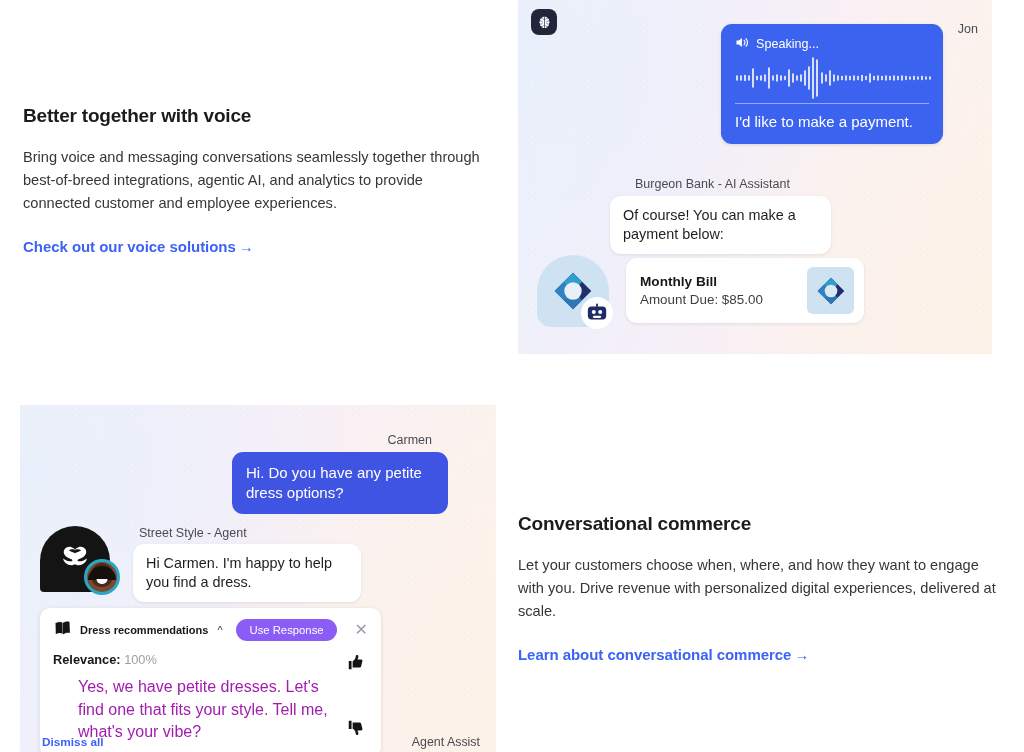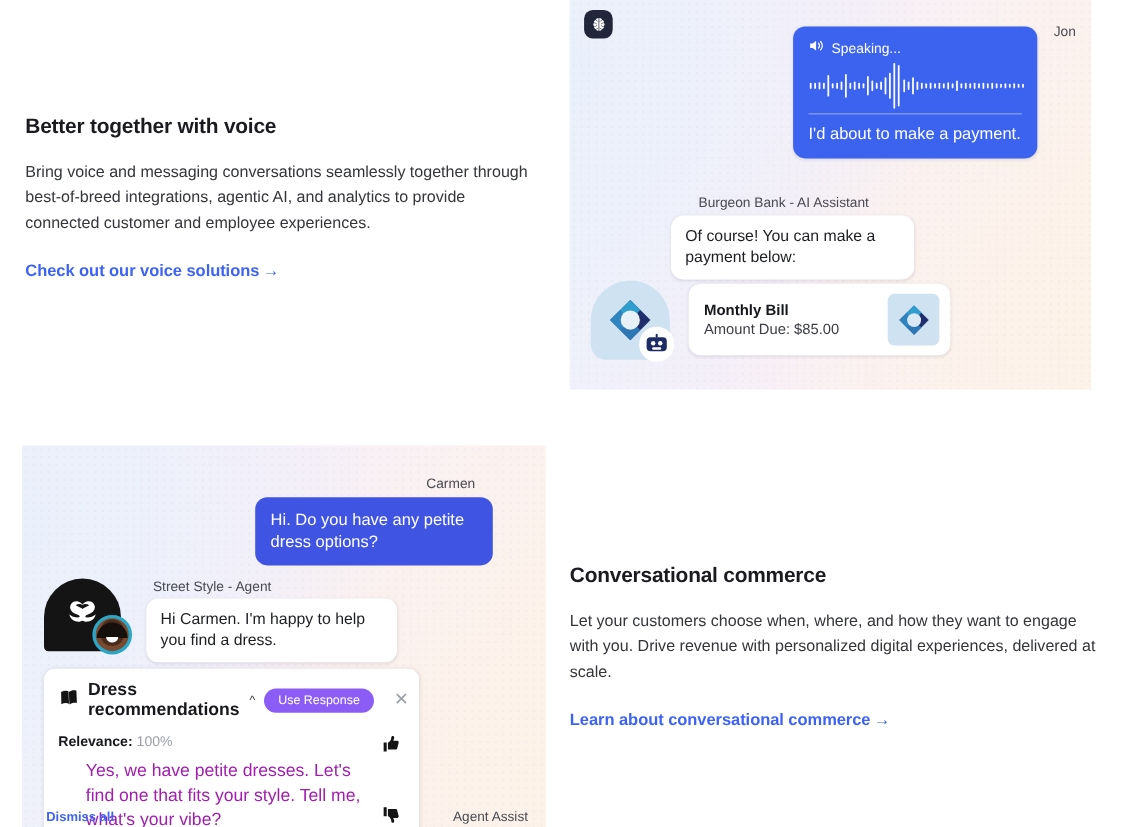--- a/index.html
+++ b/index.html
@@ -150,21 +150,21 @@
     width: 11px; height: 5px; border-radius: 0 0 11px 11px; background: #ffffff;
   }
 
   
   .assist-card {
     position: absolute; left: 20px; top: 203px; width: 341px;
     background: #ffffff; border-radius: 10px;
     box-shadow: 0 1px 4px rgba(30,30,60,0.13); padding: 11px 13px 13px 13px;
   }
   .assist-head { display: flex; align-items: center; gap: 8px; }
-  .assist-title { font-size: 16px; font-weight: bold; color: #16171b; }
+  .assist-title { font-size: 11px; font-weight: bold; color: #16171b; }
   .chev-up { font-size: 11px; color: #2c2d33; margin-left: 1px; }
   .use-response {
     margin-left: auto; background: #8b5cf6; color: #ffffff;
     font-size: 11.3px; border-radius: 13px; padding: 5px 13px;
     border: none; font-family: inherit; cursor: pointer; white-space: nowrap;
   }
   .close-x { margin-left: 10px; color: #9aa0aa; font-size: 16px; line-height: 1; cursor: pointer; }
   .assist-body { display: flex; margin-top: 11px; }
   .assist-body .txtcol { flex: 1; padding-right: 8px; }
   .relevance { font-size: 12.8px; color: #16171b; font-weight: bold; }
@@ -276,21 +276,21 @@
                 <line x1="179" y1="19.5" x2="179" y2="22.5"></line>
               <line x1="183" y1="20" x2="183" y2="22"></line>
                 <line x1="187" y1="19.5" x2="187" y2="22.5"></line>
               <line x1="191" y1="20" x2="191" y2="22"></line>
                 <line x1="195" y1="20" x2="195" y2="22"></line>
             </g>
           </svg>
         </div>
 
         <div class="wave-rule"></div>
-        <div class="voice-transcript">I'd about to make a payment.</div>
+        <div class="voice-transcript">I'd like to make a payment.</div>
       </div>
 
       <div class="sender-name" id="bank-name">Burgeon Bank - AI Assistant</div>
       <div class="agent-bubble" id="bank-reply">Of course! You can make a payment below:</div>
 
       <div id="bank-group">
         <div class="bank-avatar">
           <div class="blob"></div>
           <div class="logo">
             <svg width="44" height="44" viewBox="0 0 48 48" aria-hidden="true">

